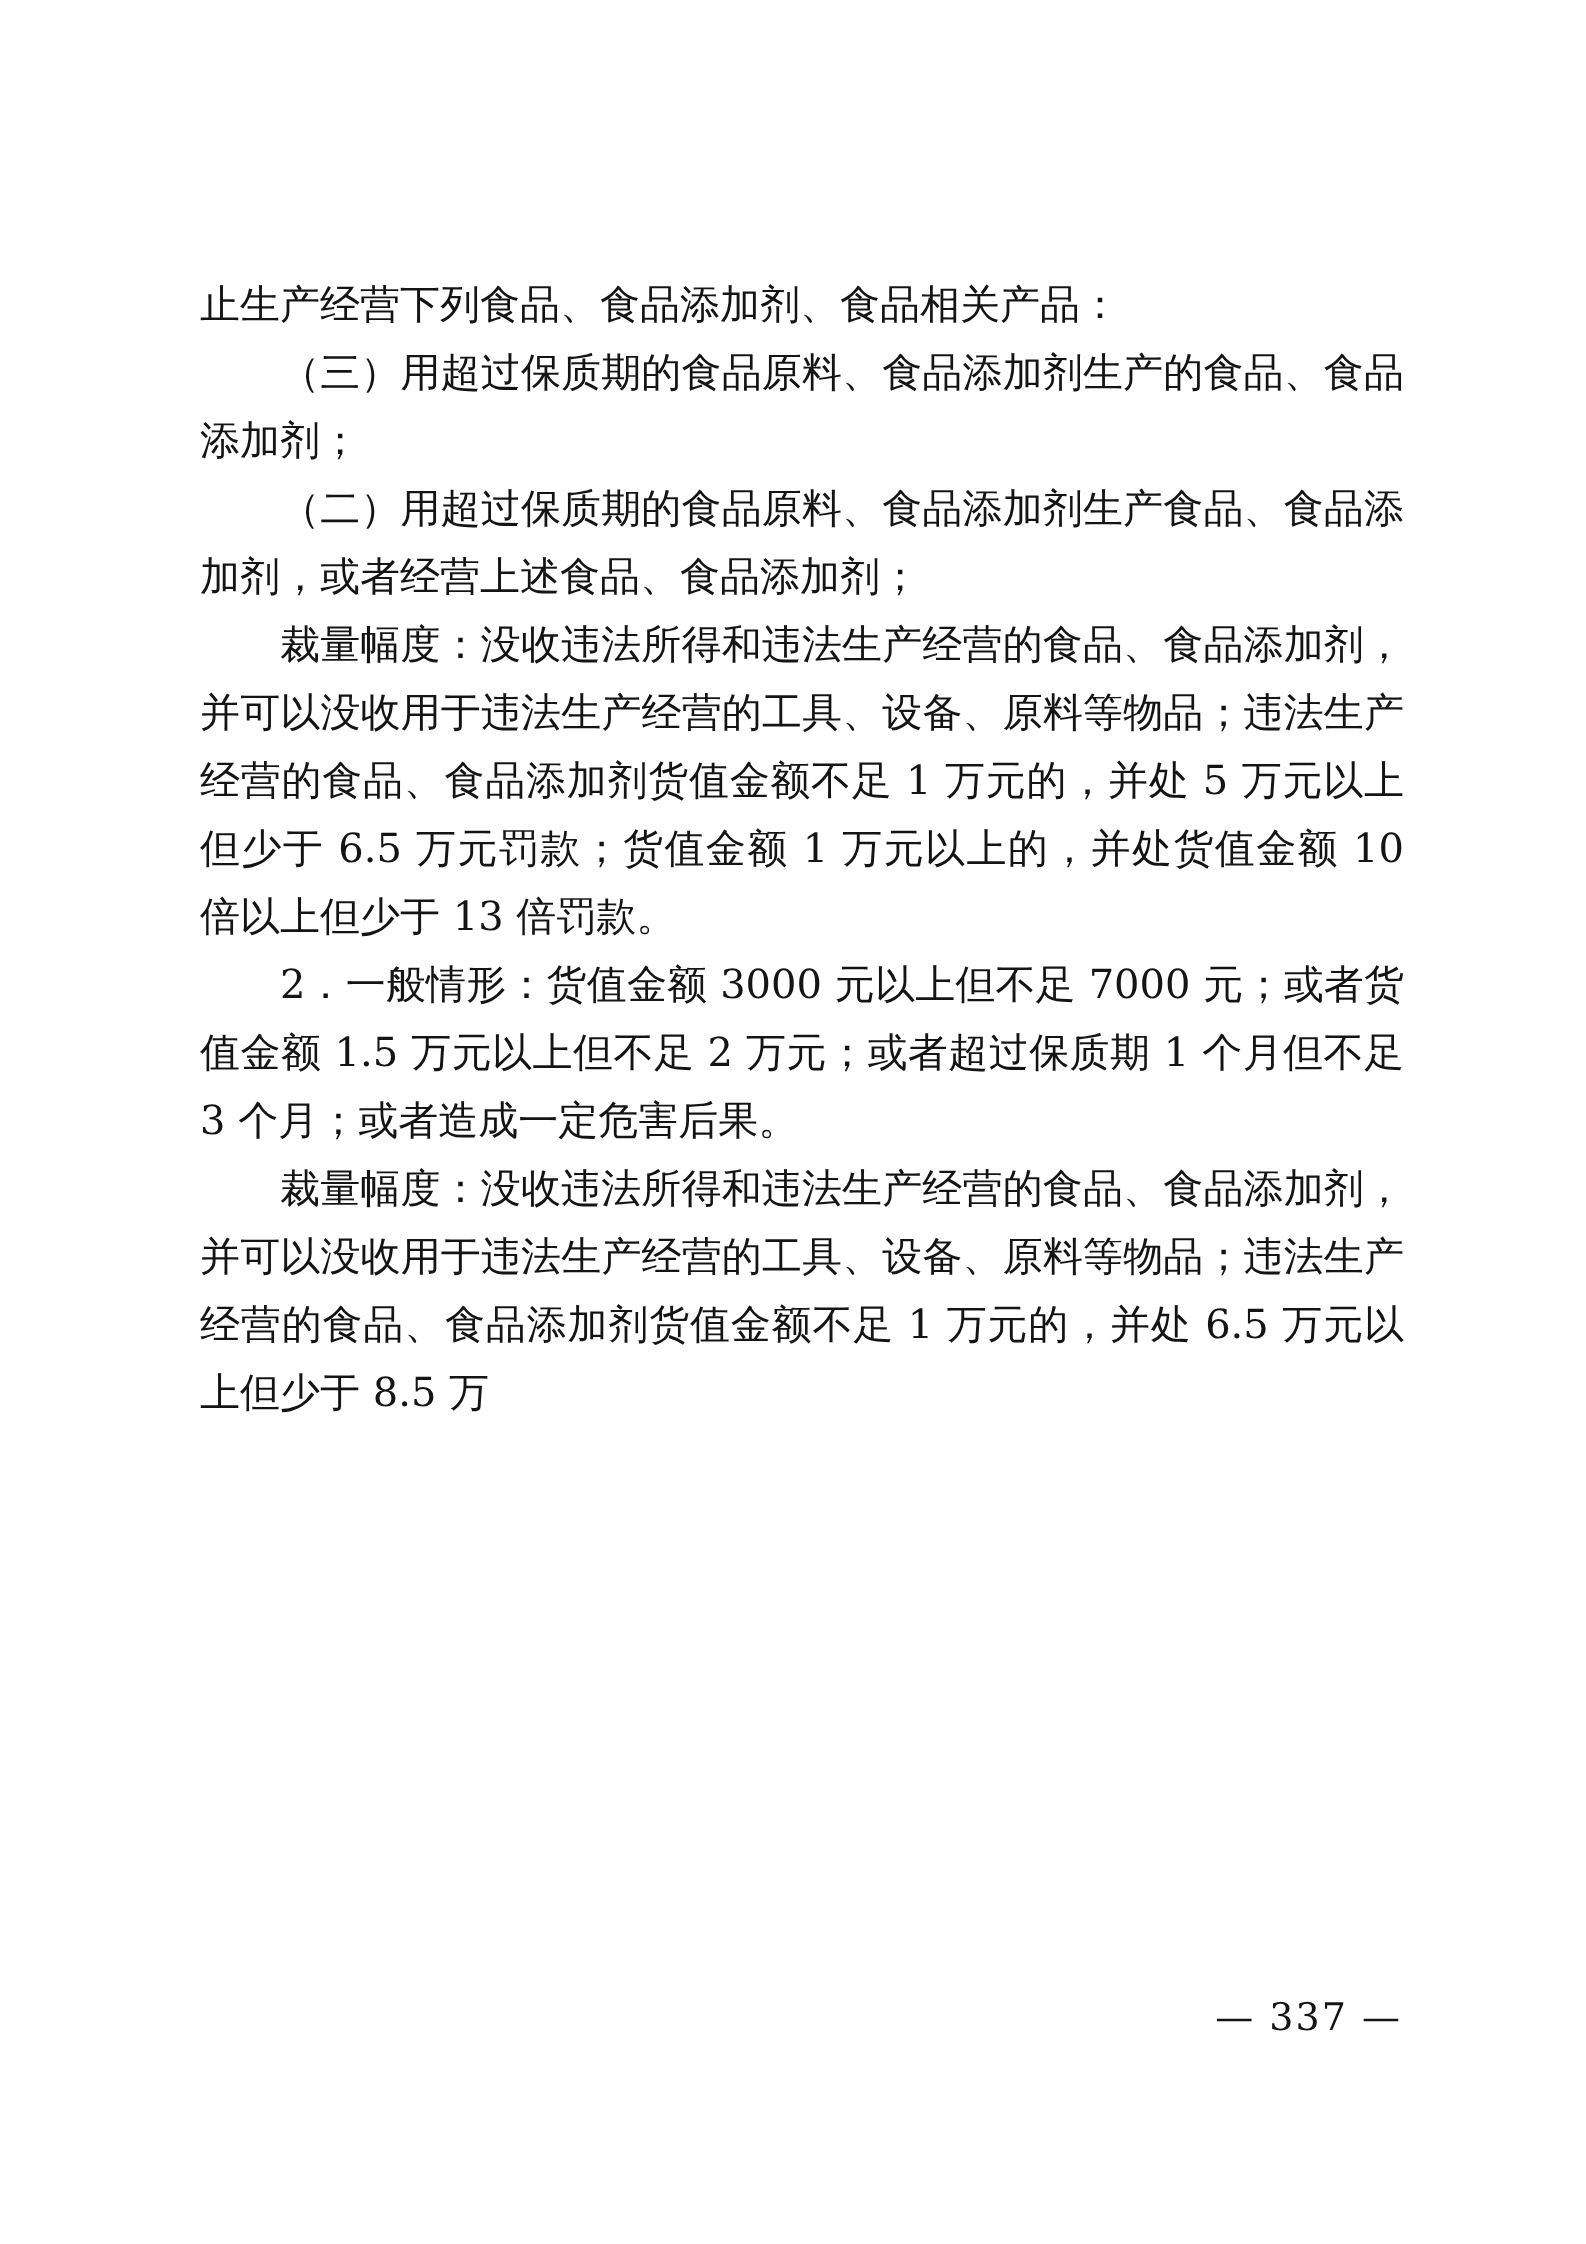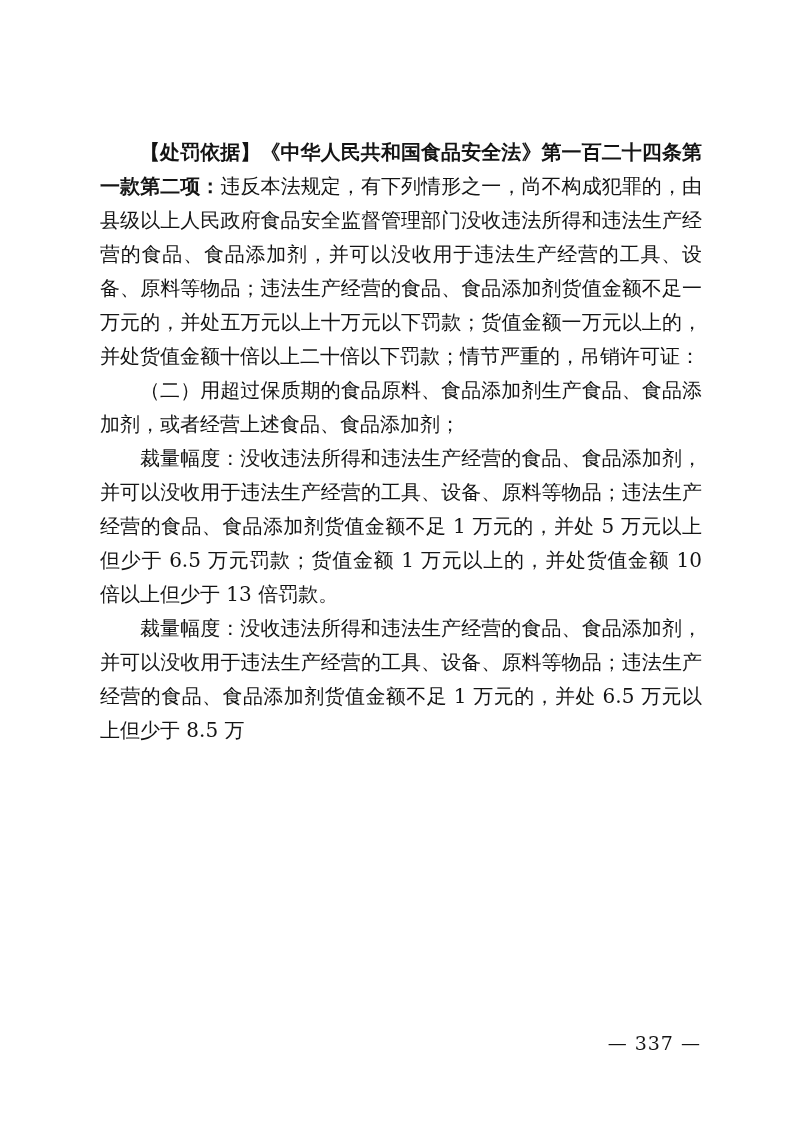--- a/index.html
+++ b/index.html
@@ -31,32 +31,34 @@
     padding: 0;
   }
   .para.indent {
     text-indent: 2em;
   }
   .run.bold {
     font-weight: 700;
   }
   .footer {
     position: absolute;
-    top: 1030px;
+    top: 996px;
     right: 92px;
     font-size: 19px;
     line-height: 26px;
     letter-spacing: 1px;
     color: #141414;
   }
 </style>
 </head>
 <body>
 
 <div class="page">
   <div class="content">
-      <p class="para indent"><span class="run bold">【处罚依据】《中华人民共和国食品安全法》第一百二十四条第一款第二项：</span><span class="run">违反本法规定，有下列情形之一，尚不构成犯罪的，由县级以上人民政府食品安全监督管理部门没收违法所得和违法生产经营的食品、食品添加剂，并可以没收用于违法生产经营的工具、设备、原料等物品；违法生产经营的食品、食品添加剂货值金额不足一万元的，并处五万元以上十万元以下罚款；货值金额一万元以上的，并处货值金额十倍以上二十倍以下罚款；情节严重的，吊销许可证：</span></p>
+      <p class="para"><span class="run">止生产经营下列食品、食品添加剂、食品相关产品：</span></p>
+      <p class="para indent"><span class="run">（三）用超过保质期的食品原料、食品添加剂生产的食品、食品添加剂；</span></p>
       <p class="para indent"><span class="run">（二）用超过保质期的食品原料、食品添加剂生产食品、食品添加剂，或者经营上述食品、食品添加剂；</span></p>
       <p class="para indent"><span class="run">裁量幅度：没收违法所得和违法生产经营的食品、食品添加剂，并可以没收用于违法生产经营的工具、设备、原料等物品；违法生产经营的食品、食品添加剂货值金额不足 1 万元的，并处 5 万元以上但少于 6.5 万元罚款；货值金额 1 万元以上的，并处货值金额 10 倍以上但少于 13 倍罚款。</span></p>
+      <p class="para indent"><span class="run">2．一般情形：货值金额 3000 元以上但不足 7000 元；或者货值金额 1.5 万元以上但不足 2 万元；或者超过保质期 1 个月但不足 3 个月；或者造成一定危害后果。</span></p>
       <p class="para indent"><span class="run">裁量幅度：没收违法所得和违法生产经营的食品、食品添加剂，并可以没收用于违法生产经营的工具、设备、原料等物品；违法生产经营的食品、食品添加剂货值金额不足 1 万元的，并处 6.5 万元以上但少于 8.5 万</span></p>
     </div>
   <div class="footer">— 337 —</div>
 </div>
 
 </body></html>

